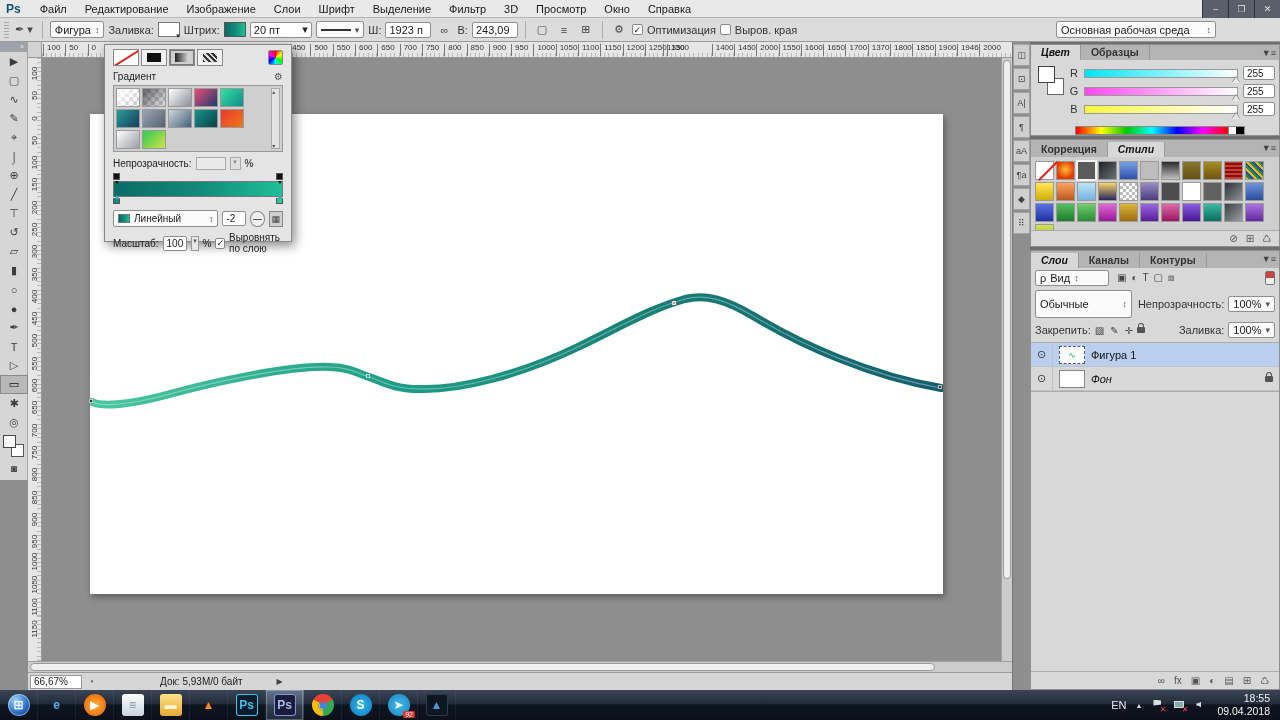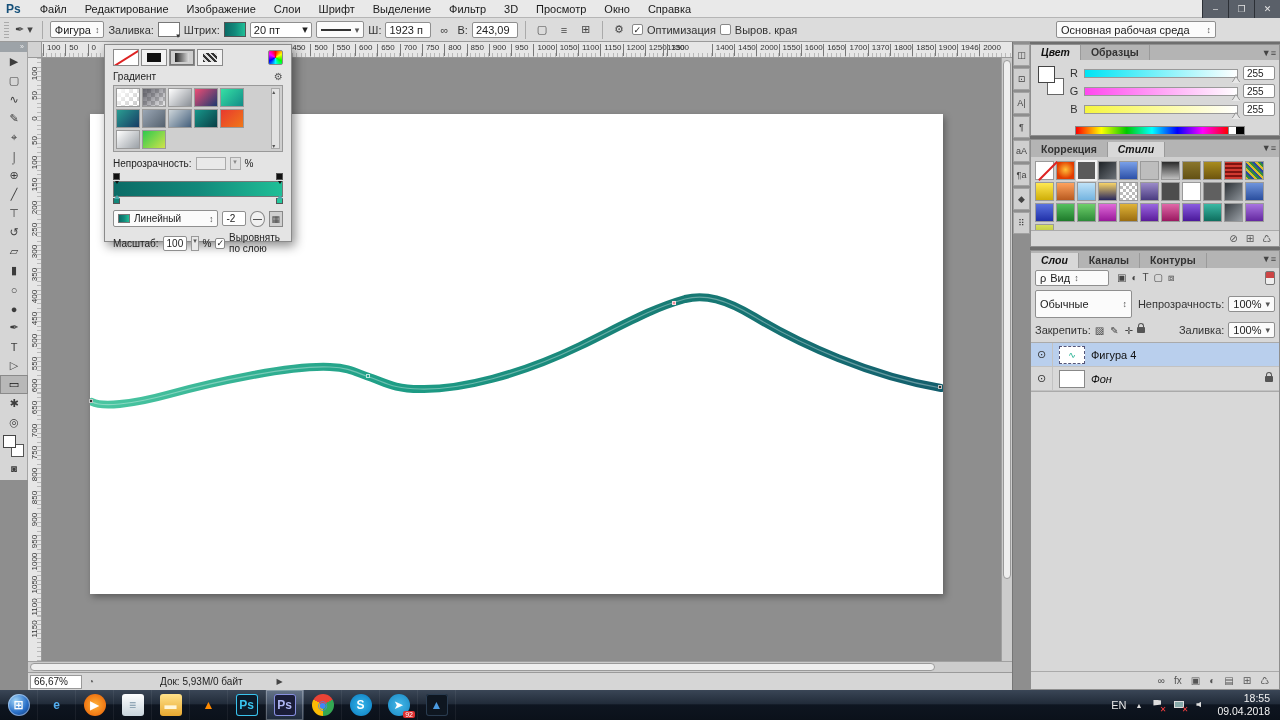--- a/index.html
+++ b/index.html
@@ -556,21 +556,21 @@
         <span class="olabel" style="margin-left:auto;">Заливка:</span>
         <span class="combo small-combo">
             <span>100%</span>
             <span class="ar">▾</span>
           </span>
       </div>
       <div class="layer-rows" id="layer-rows">
           <div class="lrow sel">
             <span class="eyebox">⊙</span>
             <span class="lthumb shape">∿</span>
-            <span class="lname">Фигура 4</span>
+            <span class="lname">Фигура 1</span>
           </div>
           <div class="lrow">
             <span class="eyebox">⊙</span>
             <span class="lthumb"></span>
             <span class="lname ital">Фон</span>
             <span class="padlock"></span>
           </div>
         </div>
       <div class="lfill"></div>
       <div class="layers-footer" id="layers-footer">

